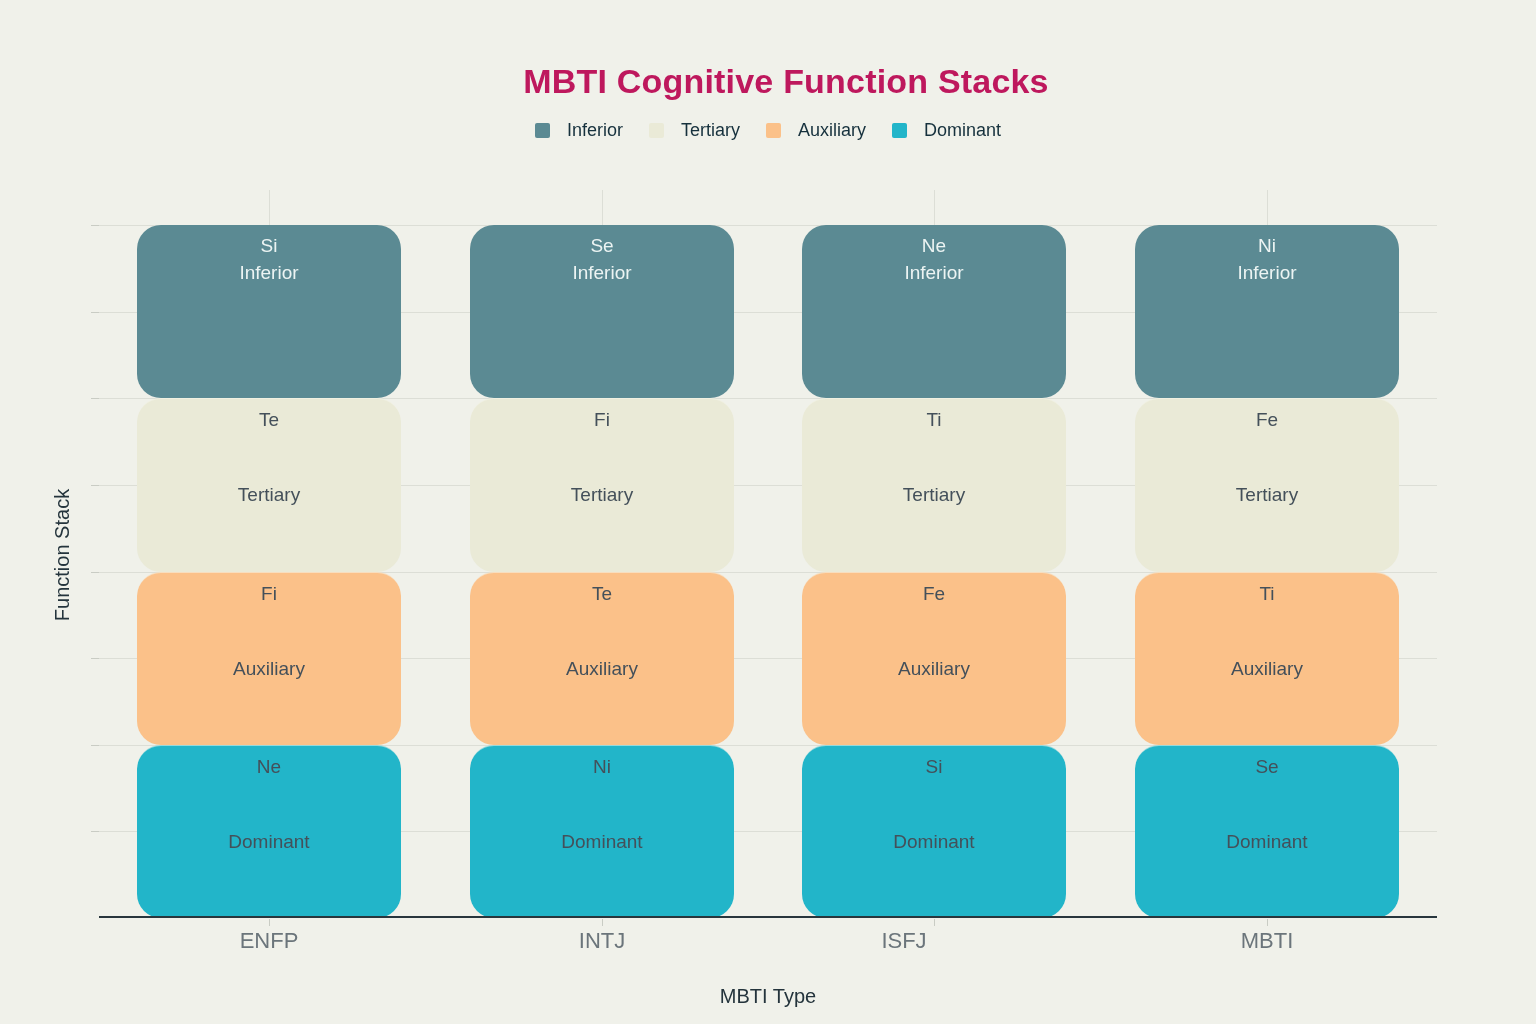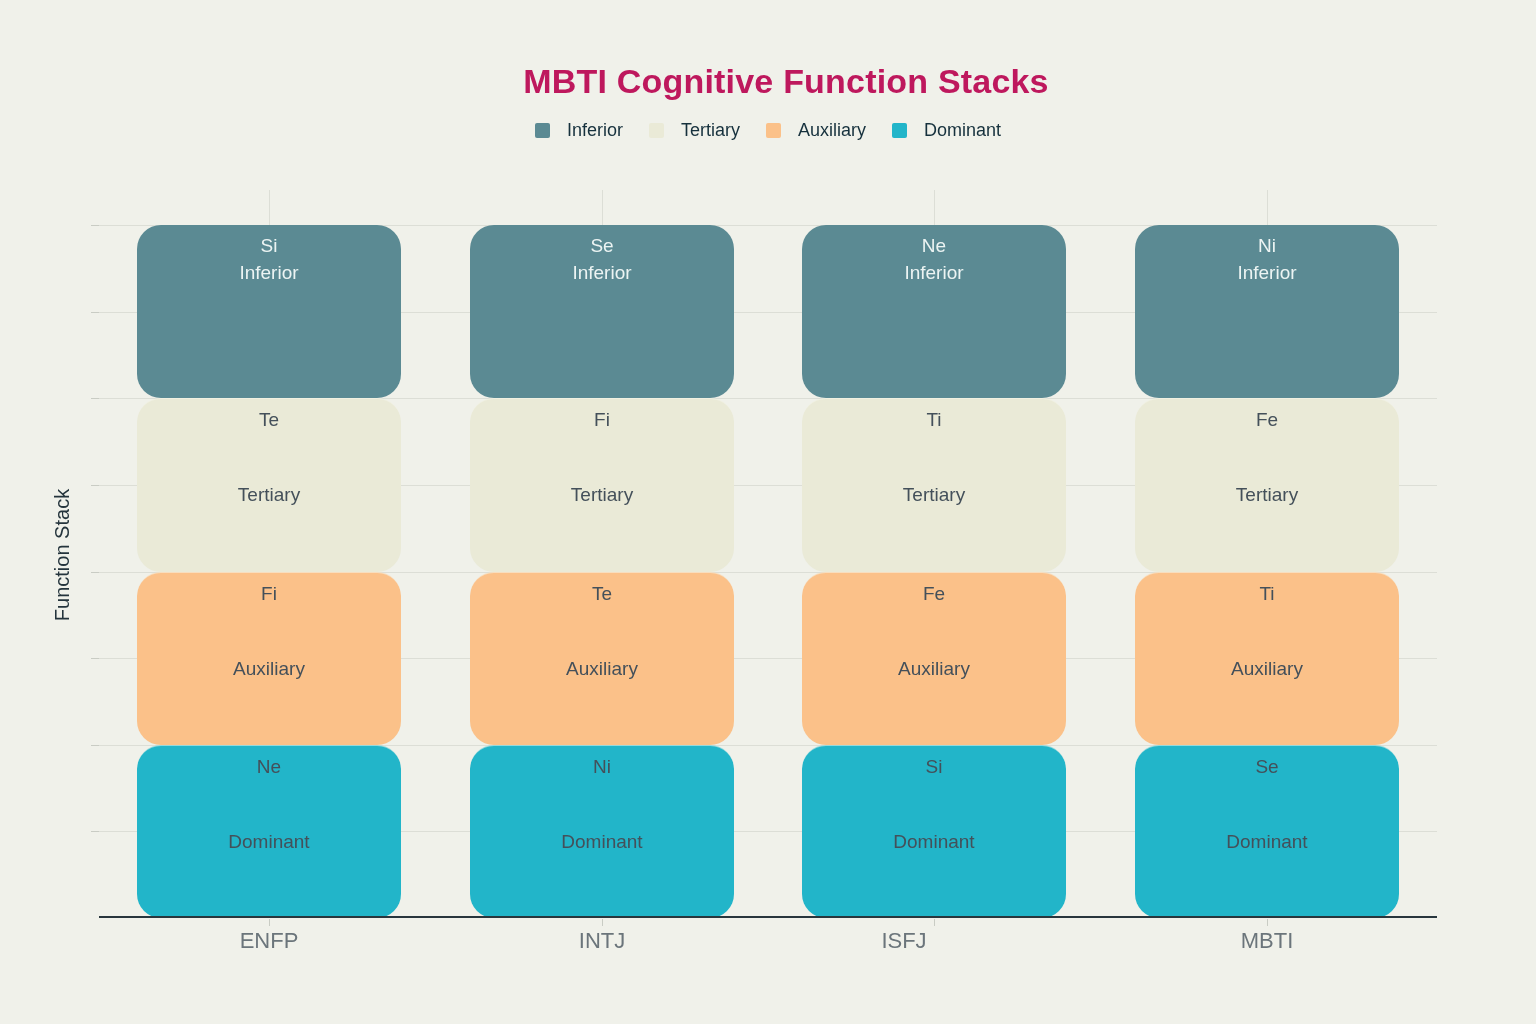--- a/index.html
+++ b/index.html
@@ -218,15 +218,16 @@
     <div class="xtick" style="left:835px"></div>
     <div class="xtick" style="left:1168px"></div>
 
     <div class="cat-label" style="left:170px">ENFP</div>
     <div class="cat-label" style="left:503px">INTJ</div>
     <div class="cat-label" style="left:805px">ISFJ</div>
     <div class="cat-label" style="left:1168px">MBTI</div>
 
   </div>
 
+  <div class="xlabel">MBTI Type</div>
   <div class="ylabel">Function Stack</div>
 
 </div>
 
 </body></html>

